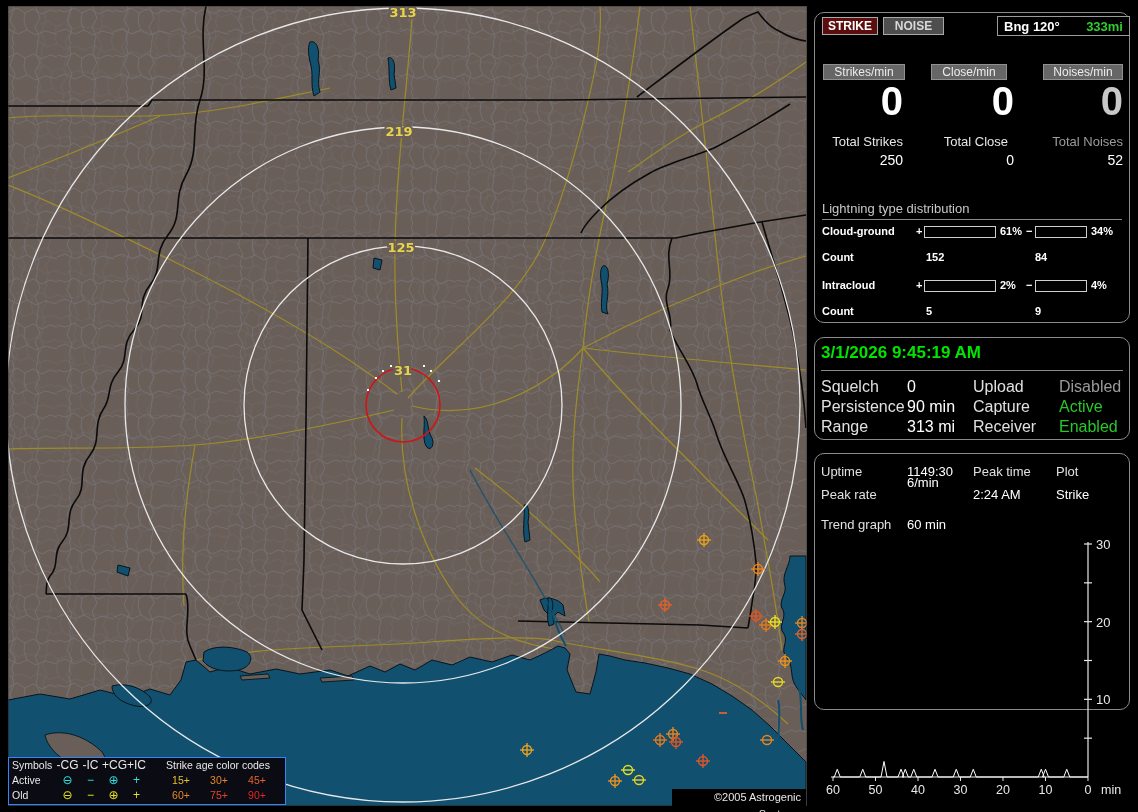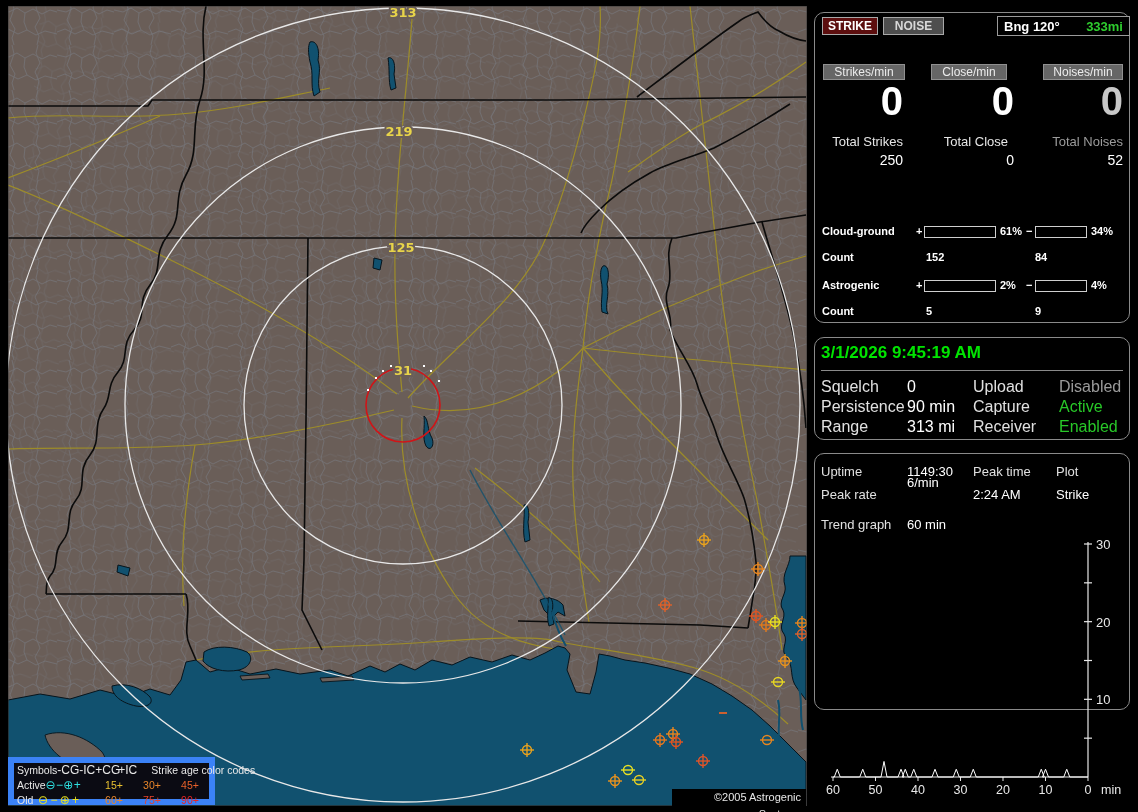--- a/index.html
+++ b/index.html
@@ -2,22 +2,22 @@
 <html><head>
 <meta charset="utf-8">
 <style>
   html,body{margin:0;padding:0;background:#000;width:1138px;height:812px;overflow:hidden;
     font-family:"Liberation Sans","DejaVu Sans",sans-serif;}
   .abs{position:absolute;}
   #stage{position:relative;width:1138px;height:812px;background:#000;}
   
   #map-svg{position:absolute;left:0;top:0;}
   
-  #legend{left:8px;top:757px;width:207px;height:48px;background:#0b0b13;
-    border:6px solid #3b82f6;box-sizing:border-box;font-size:10.5px;color:#e8e8e8;z-index:5;}
+  #legend{left:8px;top:757px;width:278px;height:48px;background:#0b0b13;
+    border:1px solid #3b82f6;box-sizing:border-box;font-size:10.5px;color:#e8e8e8;z-index:5;}
   .lg-row{display:flex;line-height:15px;white-space:nowrap;}
   .lg-c0{width:44px;padding-left:3px;}
   .lg-sym{width:23px;text-align:center;font-size:12px;}
   .lg-age{width:38px;text-align:center;}
   .lg-ages{margin-left:14px;display:flex;}
   .lg-agetitle{margin-left:14px;width:112px;text-align:center;}
   #copyright{left:672px;top:789px;width:134px;height:17px;background:#000;color:#e8e8e8;
     font-size:11px;line-height:17px;text-align:right;padding-right:5px;box-sizing:border-box;z-index:5;}
   
   .box{position:absolute;left:814px;width:316px;background:#000;border:1px solid #8a8a8a;
@@ -323,40 +323,41 @@
   <div class="bigzero" style="left:228px;width:80px;color:#c8c8c8;">0</div>
 
   <div class="tot-label" style="left:8px;width:80px;">Total Strikes</div>
   <div class="tot-label" style="left:113px;width:80px;">Total Close</div>
   <div class="tot-label dim" style="left:228px;width:80px;">Total Noises</div>
 
   <div class="tot-value" style="left:8px;width:80px;">250</div>
   <div class="tot-value" style="left:119px;width:80px;">0</div>
   <div class="tot-value" style="left:228px;width:80px;">52</div>
 
+  <div id="dist-title">Lightning type distribution</div>
 
   <div class="drow" style="top:212px;">
     <span class="dname">Cloud-ground</span>
     <span class="dsign" style="left:101px;">+</span>
     <span class="dbar" style="left:109px;width:72px;">
       <span class="fill" style="background: rgb(238, 17, 17); width: 61%;"></span></span>
     <span class="dpct" style="left:185px;">61%</span>
     <span class="dsign" style="left:211px;">−</span>
     <span class="dbar" style="left:220px;width:52px;">
       <span class="fill" style="background: rgb(142, 198, 240); width: 34%;"></span></span>
     <span class="dpct" style="left:276px;">34%</span>
   </div>
   <div class="drow" style="top:238px;">
     <span class="dname">Count</span>
     <span class="dcount" style="left:111px;">152</span>
     <span class="dcount" style="left:220px;">84</span>
   </div>
 
   <div class="drow" style="top:266px;">
-    <span class="dname">Astrogenic</span>
+    <span class="dname">Intracloud</span>
     <span class="dsign" style="left:101px;">+</span>
     <span class="dbar" style="left:109px;width:72px;">
       <span class="fill" style="background: rgb(255, 255, 255); width: 2%;"></span></span>
     <span class="dpct" style="left:185px;">2%</span>
     <span class="dsign" style="left:211px;">−</span>
     <span class="dbar" style="left:220px;width:52px;">
       <span class="fill" style="background: rgb(53, 216, 53); width: 4%;"></span></span>
     <span class="dpct" style="left:276px;">4%</span>
   </div>
   <div class="drow" style="top:292px;">

